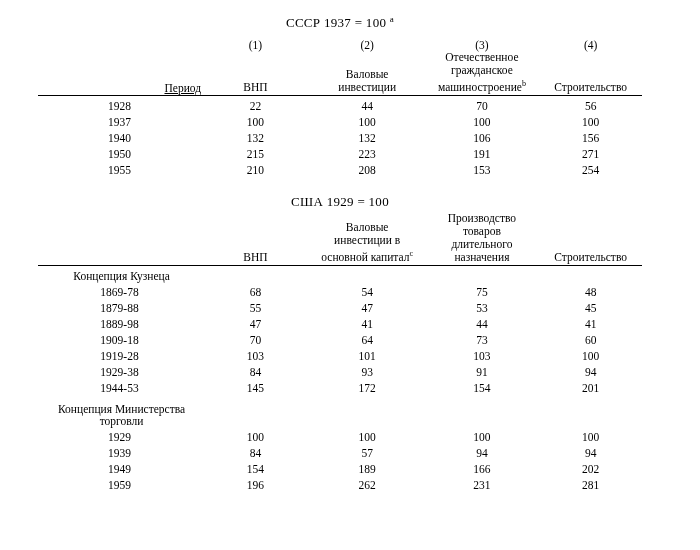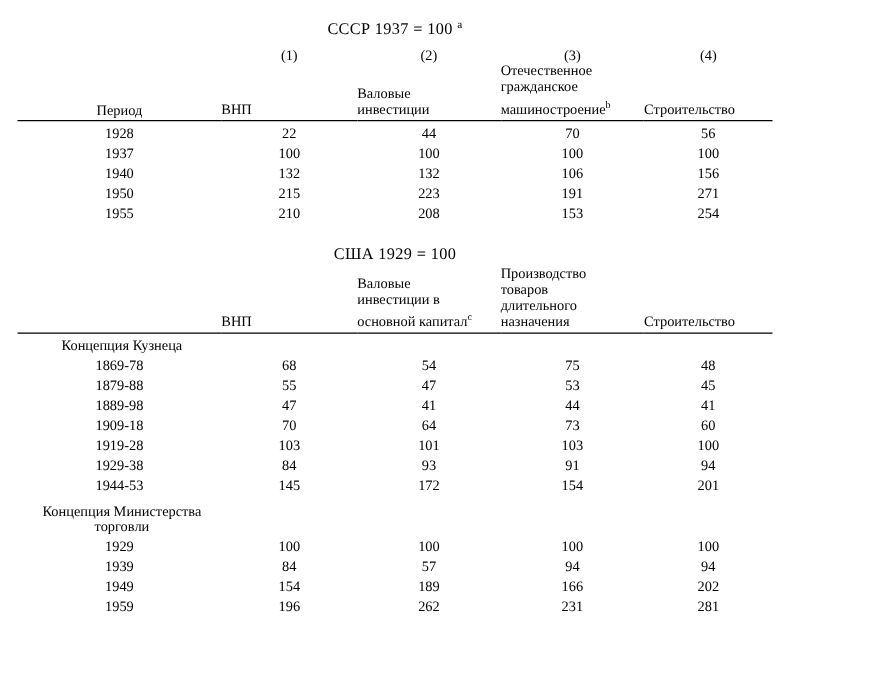--- a/index.html
+++ b/index.html
@@ -13,20 +13,21 @@
     font-family: "Liberation Serif", serif;
     color: #000000;
     overflow: hidden;
   }
   .page {
     position: relative;
     width: 632px;
     height: 550px;
     box-sizing: border-box;
     padding: 10px 14px 0 14px;
+    margin-left: 24px;
   }
   .sec-title {
     text-align: center;
     font-size: 13px;
     font-family: "Liberation Serif", serif;
     margin: 4px 0 2px 0;
     letter-spacing: 0.3px;
   }
   .sec-title sup {
     font-size: 9px;
@@ -44,35 +45,37 @@
     font-weight: normal;
     vertical-align: bottom;
   }
   .colnum {
     text-align: center;
     font-size: 11.5px;
     height: 18px;
     padding-bottom: 2px;
   }
   .hdr {
+    text-align: center;
     font-size: 11.5px;
     line-height: 13px;
     padding-bottom: 2px;
     vertical-align: bottom;
   }
   .hdr sup {
     font-size: 8px;
     vertical-align: super;
   }
   .hdr-left {
-    text-align: center;
+    text-align: right;
     padding-left: 30px;
     font-size: 11.5px;
     vertical-align: bottom;
     padding-bottom: 2px;
+    text-decoration: underline;
   }
   .rule-row td {
     border-bottom: 1px solid #000;
     height: 1px;
     line-height: 1px;
     font-size: 0;
   }
   .topline td {
     border-top: 1px solid #000;
     height: 0;

